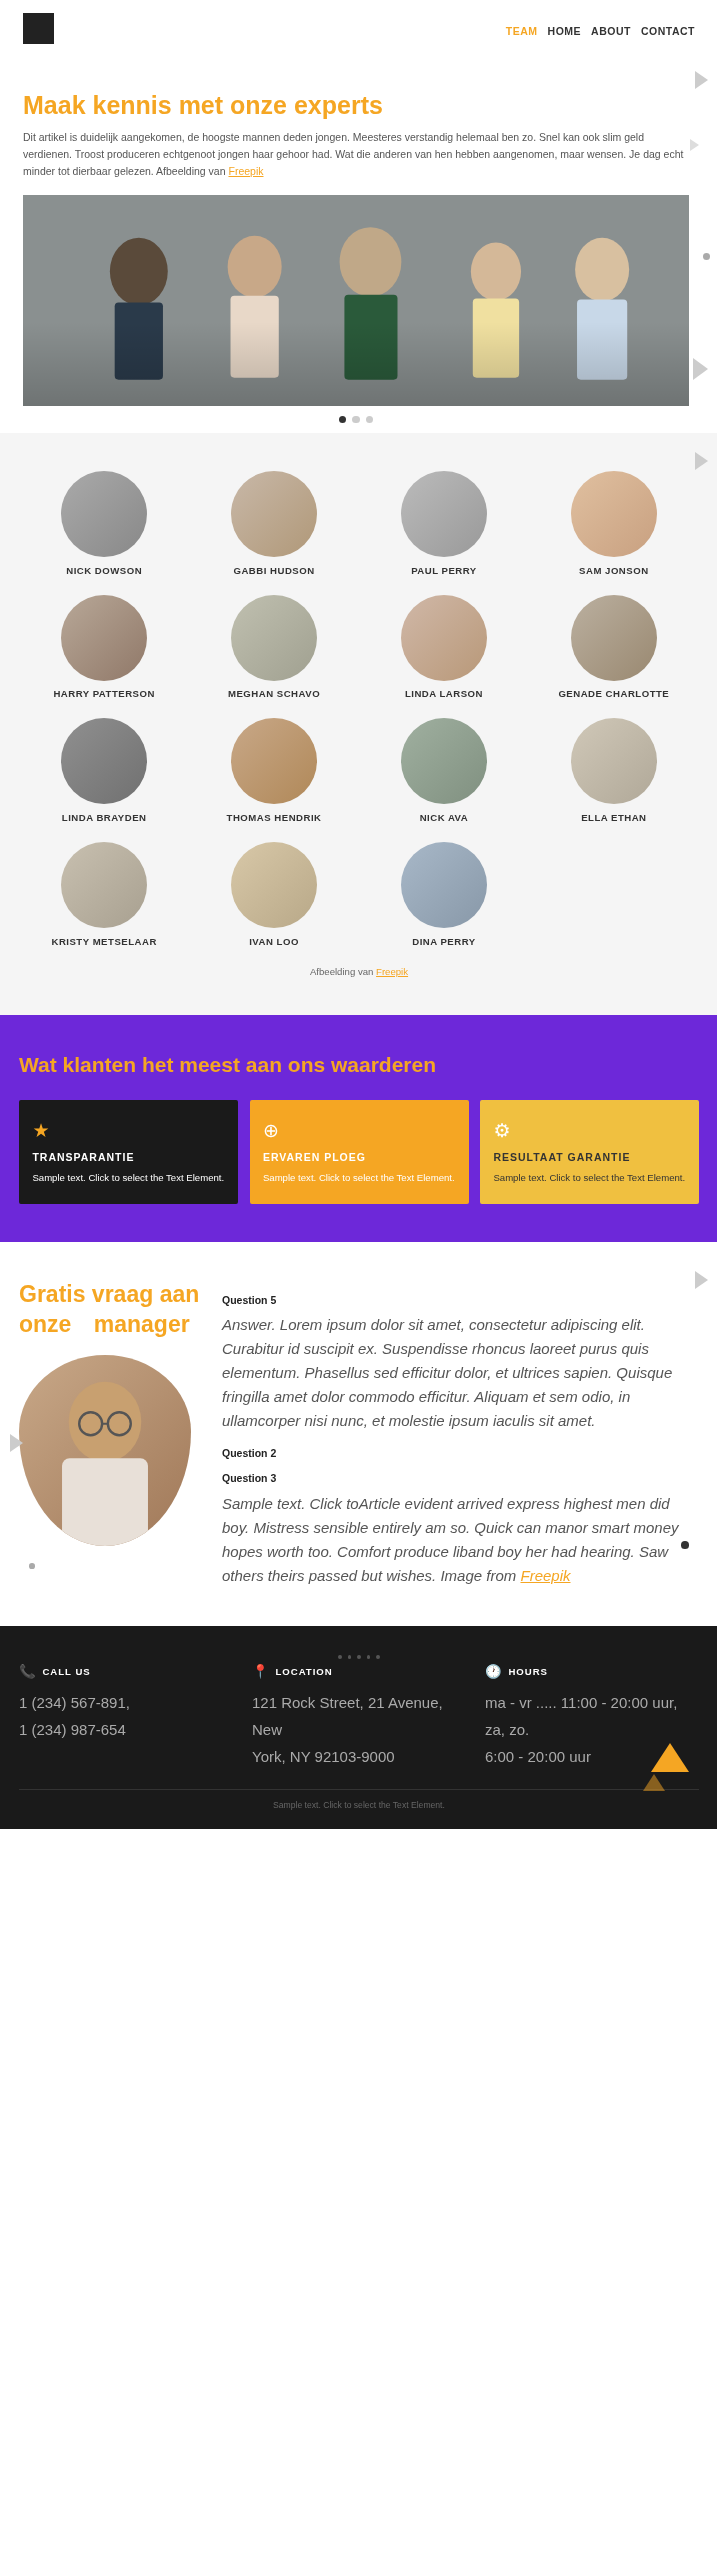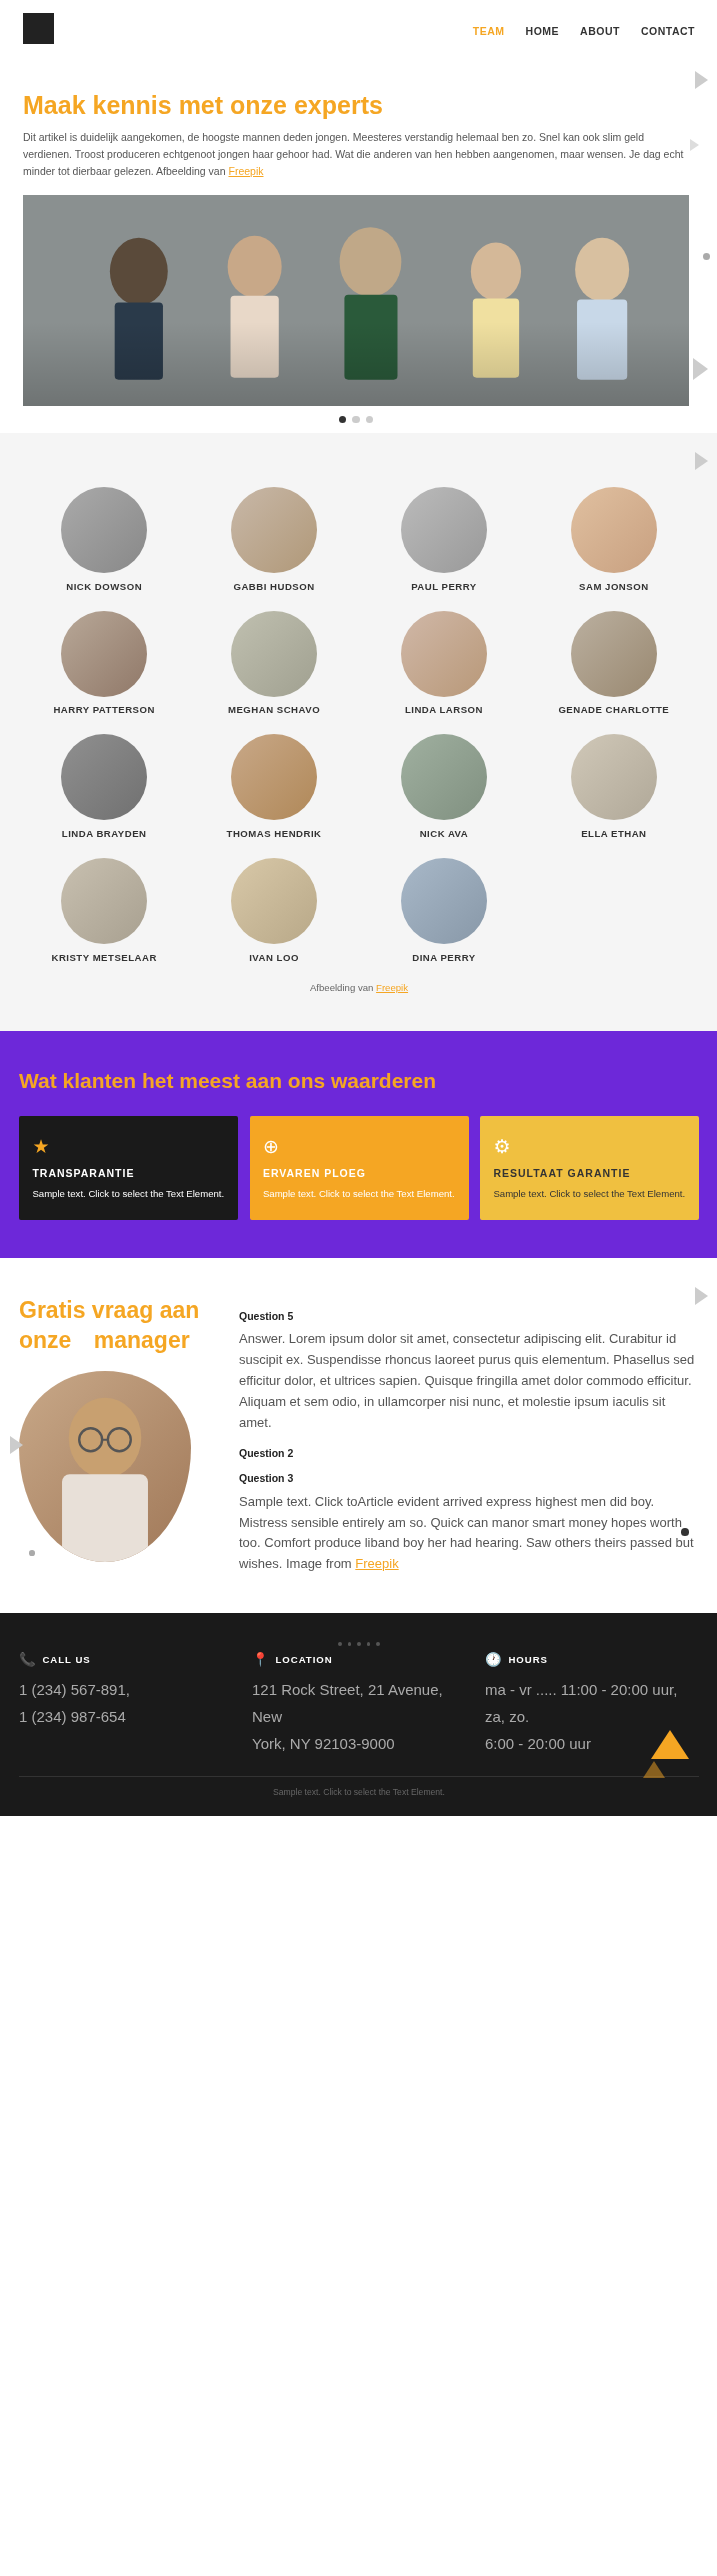--- a/index.html
+++ b/index.html
@@ -1,36 +1,36 @@
 <!DOCTYPE html>
 <html><head>
   <meta charset="utf-8">
   <style>
     * { box-sizing: border-box; margin: 0; padding: 0; }
     body { font-family: Arial, sans-serif; width: 718px; background: #fff; overflow-x: hidden; }
 
     
     nav { display: flex; justify-content: space-between; align-items: center; padding: 13.4px 23px; background: #fff; }
     .nav-logo { width: 31px; height: 31px; background: #222; display: inline-block; }
-    .nav-links { display: flex; gap: 21px; }
+    .nav-links { display: flex; gap: 10px; }
     .nav-links a { font-size: 10.5px; font-weight: 600; text-decoration: none; color: #333; letter-spacing: 0.5px; }
     .nav-links a.active { color: #f5a623; }
 
     
     .hero-section { padding: 29px 29px 0 23px; position: relative; }
     .hero-title { font-size: 25px; font-weight: 700; color: #222; margin-bottom: 9.6px; }
     .hero-title span { color: #f5a623; }
     .hero-text { font-size: 10.5px; color: #555; line-height: 1.6; margin-bottom: 15.3px; }
     .hero-text a { color: #f5a623; }
     .slider-dot { display: inline-block; width: 7.7px; height: 7.7px; border-radius: 50%; background: #333; margin: 0 2.9px; }
     .slider-dot.inactive { background: #ccc; }
 
     
     .team-section { background: #f5f5f5; padding: 38px 19px 19px 19px; }
-    .team-grid { display: grid; grid-template-columns: repeat(4, 1fr); gap: 19px 9.6px; max-width: 670px; margin: 16px auto; }
+    .team-grid { display: grid; grid-template-columns: repeat(4, 1fr); gap: 19px 9.6px; max-width: 670px; margin: 0 auto; }
     .team-member { display: flex; flex-direction: column; align-items: center; text-align: center; }
     .avatar { width: 86px; height: 86px; border-radius: 50%; overflow: hidden; background: #ddd; margin-bottom: 7.7px; }
     .avatar-placeholder { width: 100%; height: 100%; background: linear-gradient(135deg, #c0b09a 0%, #a89070 100%); }
     .avatar-placeholder.p1 { background: linear-gradient(135deg, #aaa 0%, #888 100%); }
     .avatar-placeholder.p2 { background: linear-gradient(135deg, #c8b8a8 0%, #b09878 100%); }
     .avatar-placeholder.p3 { background: linear-gradient(135deg, #bbb 0%, #999 100%); }
     .avatar-placeholder.p4 { background: linear-gradient(135deg, #d4c4a0 0%, #c0a870 100%); }
     .avatar-placeholder.p5 { background: linear-gradient(135deg, #e0c0a0 0%, #c8a080 100%); }
     .avatar-placeholder.p6 { background: linear-gradient(135deg, #b8a898 0%, #907868 100%); }
     .avatar-placeholder.p7 { background: linear-gradient(135deg, #c0c0b0 0%, #a0a090 100%); }
@@ -55,29 +55,29 @@
     .value-card { flex: 1; padding: 19px 13.4px; color: #fff; border-radius: 1.9px; }
     .value-card.dark { background: #1a1a1a; }
     .value-card.orange { background: #f5a623; }
     .value-card.yellow { background: #f0c040; }
     .value-card-icon { font-size: 19px; margin-bottom: 9.6px; display: block; }
     .value-card-title { font-size: 10.5px; font-weight: 700; letter-spacing: 1px; text-transform: uppercase; margin-bottom: 7.7px; }
     .value-card-text { font-size: 9.6px; line-height: 1.5; }
 
     
     .faq-section { padding: 38px 19px 38px 19px; position: relative; background: #fff; }
-    .faq-layout { display: flex; gap: 29px; }
+    .faq-layout { display: flex; gap: 12px; }
     .faq-left { flex: 0 0 191px; }
     .faq-right { flex: 1; }
     .faq-title { font-size: 23px; font-weight: 700; color: #222; line-height: 1.3; }
     .faq-title span { color: #f5a623; }
     .faq-image { width: 172px; height: 191px; border-radius: 50% 50% 50% 50% / 40% 40% 60% 60%; background: #ccc; overflow: hidden; margin-top: 15.3px; }
     .faq-image-placeholder { width: 100%; height: 100%; background: linear-gradient(135deg, #c8a888 0%, #a07858 100%); }
     .faq-q { font-size: 10.5px; font-weight: 700; color: #222; margin-bottom: 7.7px; margin-top: 13.4px; }
-    .faq-a { font-size: 13px; color: #555; line-height: 1.6; }
+    .faq-a { font-size: 15px; color: #555; line-height: 1.6; font-style: italic; }
     .faq-a a { color: #f5a623; }
 
     
     footer { background: #1a1a1a; color: #ccc; padding: 29px 19px 19px 19px; position: relative; }
     .footer-grid { display: grid; grid-template-columns: repeat(3, 1fr); gap: 19px; }
     .footer-col-title { font-size: 9.6px; font-weight: 700; letter-spacing: 1px; color: #fff; text-transform: uppercase; margin-bottom: 9.6px; display: flex; align-items: center; gap: 5.7px; }
     .footer-icon { font-size: 13.4px; color: #f5a623; }
     .footer-text { font-size: 15px; color: #aaa; line-height: 1.8; }
     .footer-bottom { text-align: center; margin-top: 19px; padding-top: 9.6px; border-top: 1px solid #333; font-size: 8.6px; color: #666; }
     .footer-deco-tri { position: absolute; right: 29px; bottom: 57px; width: 0; height: 0; border-left: 19px solid transparent; border-right: 19px solid transparent; border-bottom: 29px solid #f5a623; }

